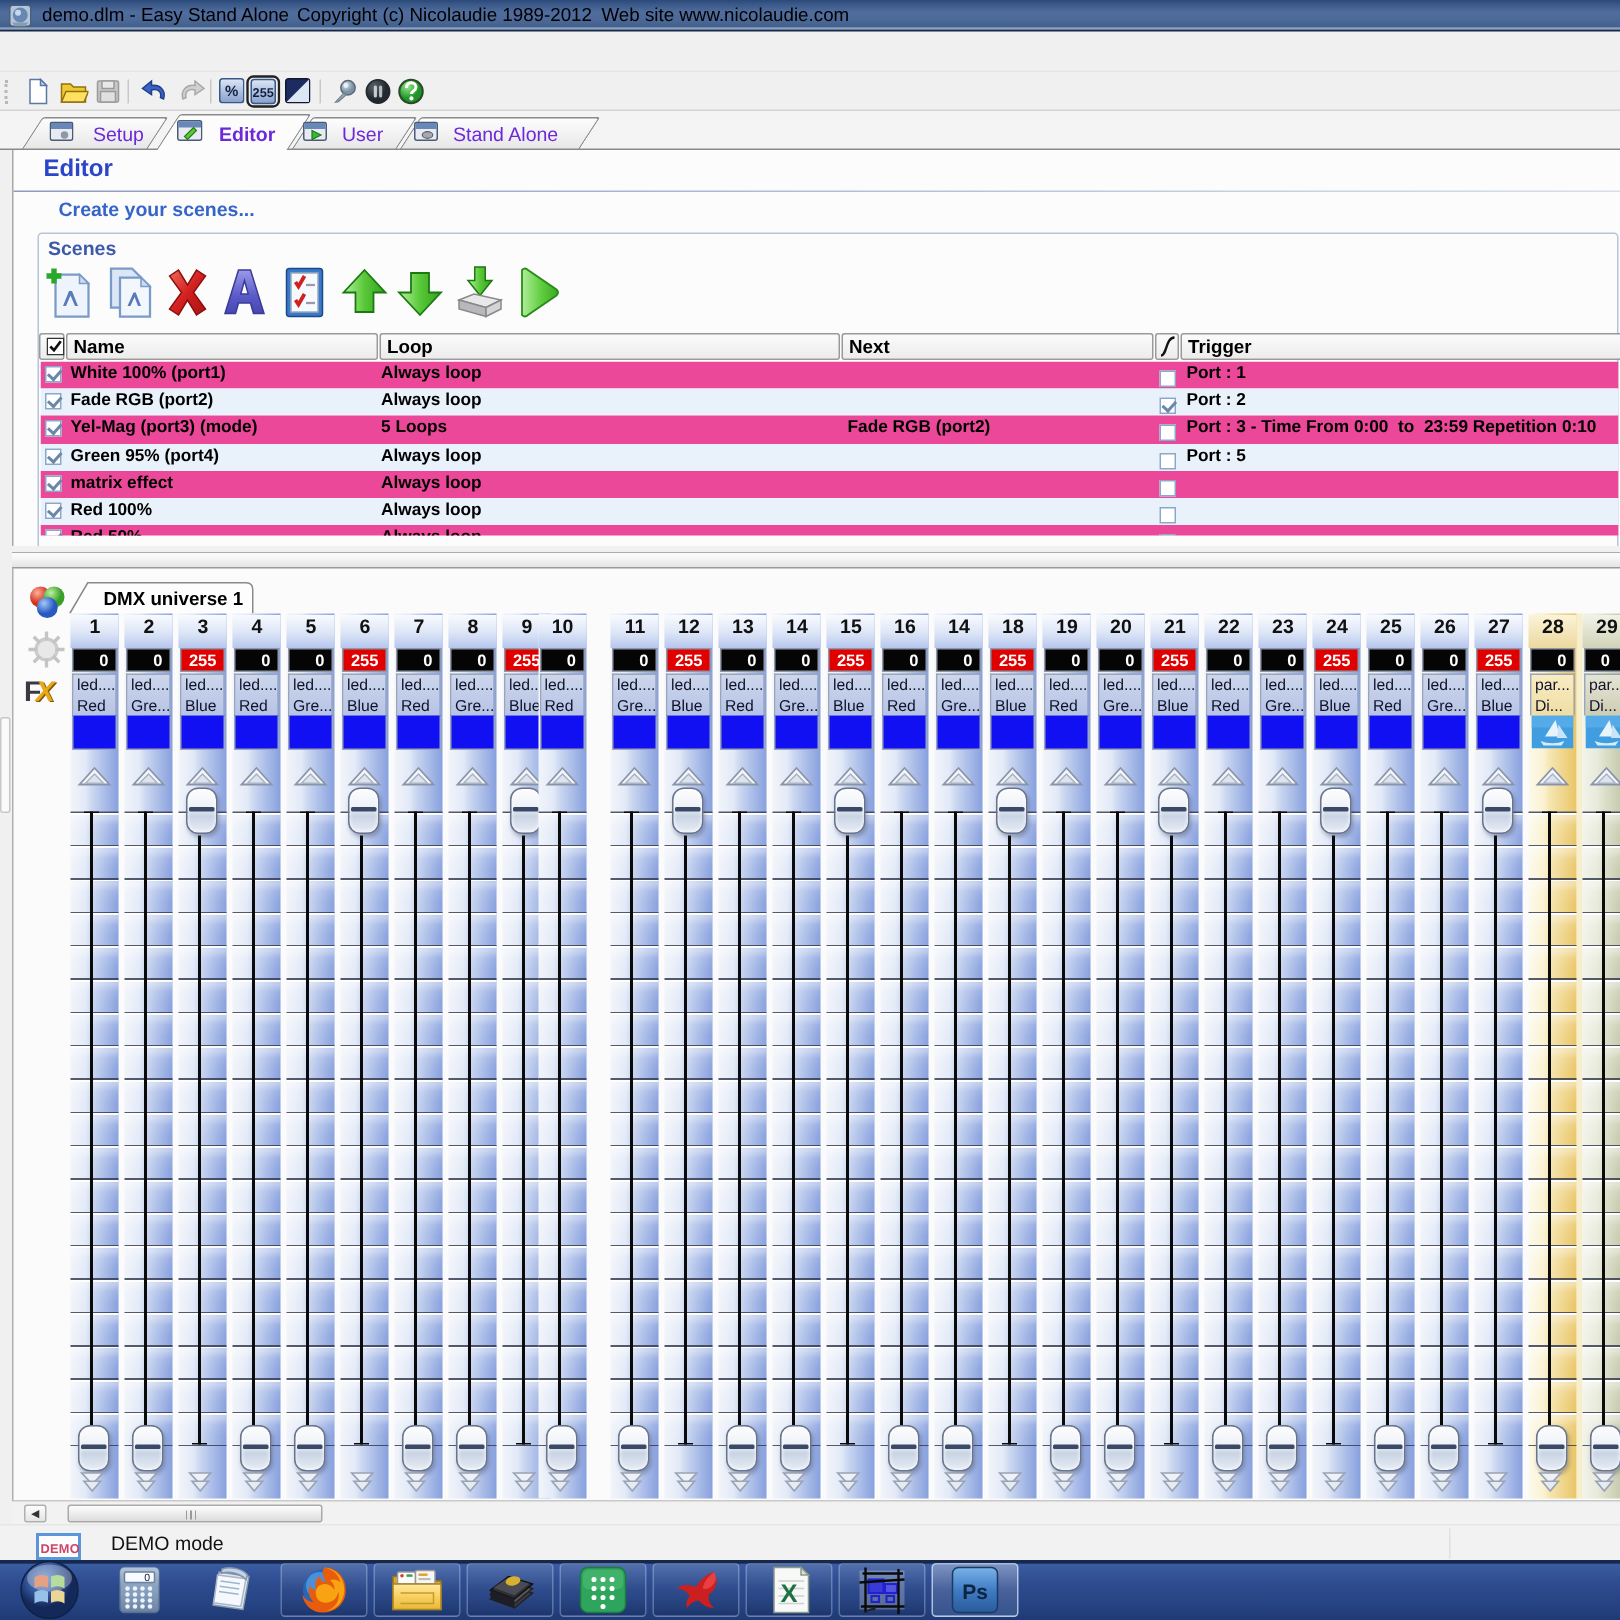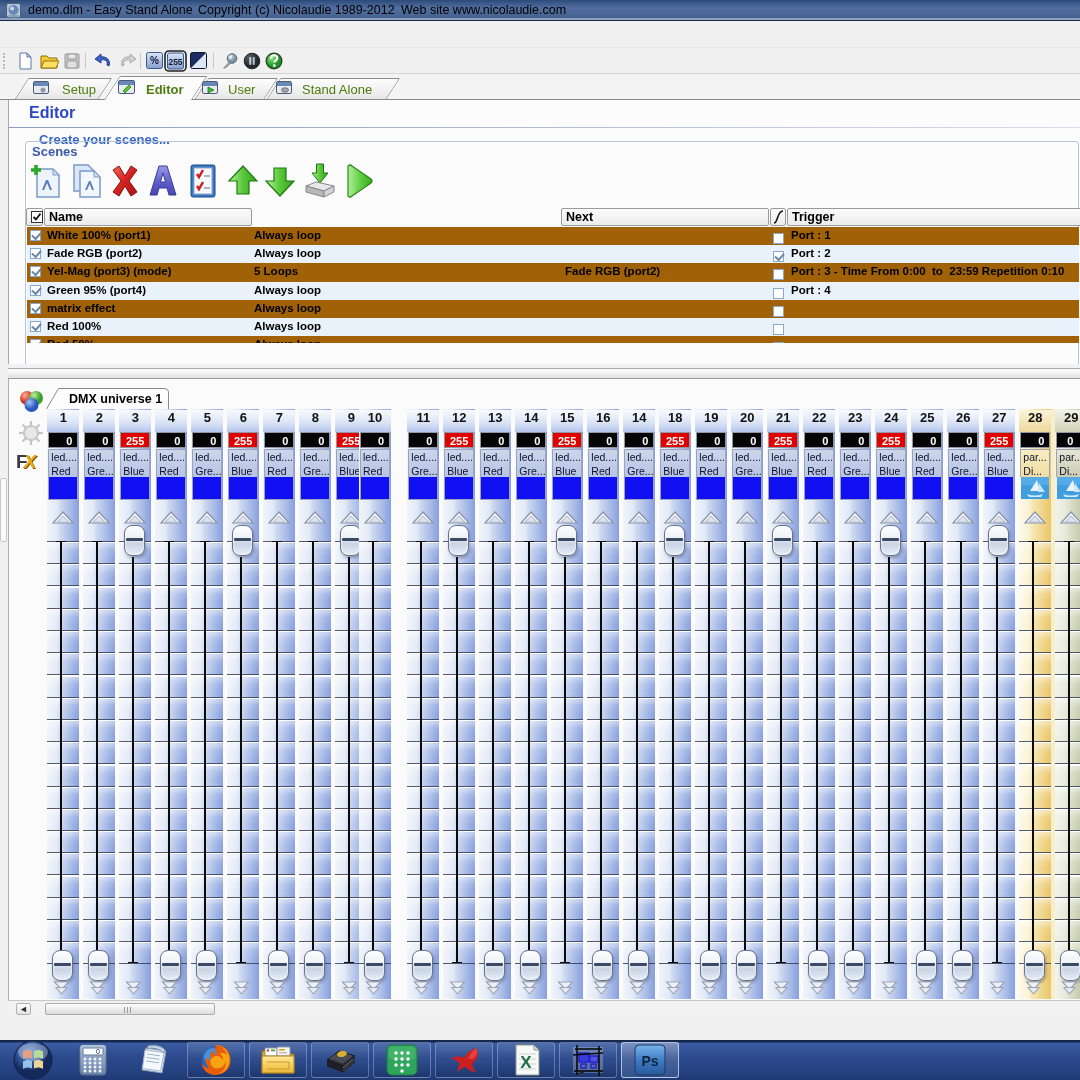--- a/index.html
+++ b/index.html
@@ -21,42 +21,42 @@
 .tico  { position:absolute; top:4px; }
 .tsep  { position:absolute; top:5px; width:1px; height:16px; background:#c8c8c8; }
 
 
 #tabs { left:0; top:74px; width:1080px; height:26px; background:#f4f4f4; }
 #tabline { left:0; top:99px; width:1080px; height:1px; background:#8a8a8a; }
 .tab { position:absolute; top:4px; height:22px; background:linear-gradient(180deg,#fdfdfd,#e6e6e6);
   border:1px solid #8a8a8a; border-bottom:none; transform:skewX(-33deg); transform-origin:0 100%;
   border-radius:2px 2px 0 0; }
 .tab.sel { background:#fcfcfc; top:2px; height:24px; z-index:5; }
-.tablbl { position:absolute; font-size:13px; color:#4d7c0f; white-space:nowrap; z-index:6; top:8px; }
+.tablbl { position:absolute; font-size:13px; color:#6d28d9; white-space:nowrap; z-index:6; top:8px; }
 .tablbl b { font-weight:bold; }
 .tabico { position:absolute; z-index:6; top:7px; }
 
 
 #panel1 { left:8px; top:100px; width:1072px; height:264px; background:#fcfcfc; border-left:1px solid #a8a8a8; }
 #edttl { position:absolute; left:20px; top:4px; font-size:16px; font-weight:bold; color:#2b46c8; }
 #edrule { position:absolute; left:0; top:27px; width:100%; height:1px;
    background:linear-gradient(90deg,#8b9cc0,#b9c4da 60%,#d7dde9); }
 #crtxt { position:absolute; left:30px; top:32px; font-size:13px; font-weight:bold; color:#3565c8; }
-#gbox { position:absolute; left:16px; top:41px; width:1054px; height:270px;
+#gbox { position:absolute; left:16px; top:55px; width:1054px; height:270px;
    border:1px solid #b8c4d8; border-radius:3px; }
 #gblbl { position:absolute; left:6px; top:2px; font-size:13px; font-weight:bold; color:#3c5aa8; }
 .sic { position:absolute; top:20px; }
 
 
 #shead { position:absolute; left:0px; top:66px; width:1054px; height:19px; }
 .hc { position:absolute; top:0; height:18px; background:linear-gradient(180deg,#fbfbfb,#ececec);
    border:1px solid #9a9a9a; border-radius:2px; font-size:12.5px; font-weight:bold; color:#000;
    padding:1px 0 0 4px; }
 #srows { position:absolute; left:1px; top:85px; width:1052px; height:116px; overflow:hidden; }
-.row { position:relative; width:100%; height:18.2px; background:#a16207; }
+.row { position:relative; width:100%; height:18.2px; background:#ec4899; }
 .row.alt { background:#e9f1fb; }
 .row .tx { position:absolute; top:2px; font-size:11.5px; font-weight:bold; color:#000; white-space:nowrap; }
 .cb { position:absolute; width:11px; height:11px; border:1px solid #8aa8cc; background:#fff; top:3px; }
 .cb.c::after { content:""; position:absolute; left:1px; top:1px; width:7px; height:4px;
    border-left:2px solid #6a87a8; border-bottom:2px solid #6a87a8; transform:rotate(-48deg); }
 
 
 #split { left:0; top:364px; width:1080px; height:14px;
   background:linear-gradient(180deg,#f1f1f1 0px,#f1f1f1 4px,#ababab 4px,#ababab 5px,#fcfcfc 5px,#f6f6f6 8px,#ececec 11px,#e4e4e4 14px); }
 
@@ -333,20 +333,21 @@
             </linearGradient>
           </defs>
     </svg>
 
     <div id="shead">
       <div class="hc" style="left:0px;width:17px"><svg width="12" height="12" viewBox="0 0 12 12" style="margin-top:1px">
               <rect x="0.5" y="0.5" width="11" height="11" fill="#fff" stroke="#333"></rect>
               <path d="M2.5 6 L5 8.5 L9.5 2.5" stroke="#111" stroke-width="1.8" fill="none"></path>
             </svg></div>
       <div class="hc" style="left:18px;width:208px">Name</div>
+      <div class="hc" style="left:227px;width:307px">Loop</div>
       <div class="hc" style="left:535px;width:208px">Next</div>
       <div class="hc" style="left:744px;width:16px;padding-left:2px"><svg width="12" height="14" viewBox="0 0 12 14">
               <path d="M1 13 C5 13 4 1 10 1" stroke="#111" stroke-width="1.6" fill="none"></path>
             </svg></div>
       <div class="hc" style="left:761px;width:304px">Trigger</div>
     </div>
     <div id="srows">
 <div class="row">
             <span class="cb c" style="left:3px"></span>
             <span class="tx" style="left:20px">White 100% (port1)</span>
@@ -375,21 +376,21 @@
             </span>
             <span class="tx" style="left:764px">Port : 3 - Time From 0:00&nbsp; to&nbsp; 23:59 Repetition 0:10</span>
           </div>
 <div class="row alt">
             <span class="cb c" style="left:3px"></span>
             <span class="tx" style="left:20px">Green 95% (port4)</span>
             <span class="tx" style="left:227px">Always loop</span>
             <span style="position:absolute;left:746px;top:3px">
               <span class="cb"></span>
             </span>
-            <span class="tx" style="left:764px">Port : 4</span>
+            <span class="tx" style="left:764px">Port : 5</span>
           </div>
 <div class="row">
             <span class="cb c" style="left:3px"></span>
             <span class="tx" style="left:20px">matrix effect</span>
             <span class="tx" style="left:227px">Always loop</span>
             <span style="position:absolute;left:746px;top:3px">
               <span class="cb"></span>
             </span>
           </div>
 <div class="row alt">
@@ -1047,20 +1048,27 @@
             <path d="M4 7.5 L15 7.5 L9.5 14 Z" fill="#e6ebf2" stroke="#99a3b5" stroke-width="1.1"></path>
           </svg></div>
 </div>
 </div>
 
 <div class="abs" id="hscroll">
   <div id="harrow">◄</div>
   <div id="hthumb"></div>
 </div>
 
+<div class="abs" id="status">
+  <div id="demobox">
+        <span>DEMO</span>
+      </div>
+  <div id="demotxt">DEMO mode</div>
+  <div style="position:absolute;left:966px;top:2px;width:1px;height:20px;background:#e0e0e0"></div>
+</div>
 
 <div class="abs" id="task">
 <div class="tbtn flat" style="left:64px">
         <svg width="34" height="34" viewBox="0 0 34 34">
 <rect x="4" y="2" width="26" height="30" rx="3" fill="#8fa6c4" stroke="#5a708e"></rect>
 <rect x="4" y="2" width="26" height="30" rx="3" fill="url(#calg)"></rect>
 <rect x="7" y="5" width="20" height="7" rx="1" fill="#f8fbff" stroke="#6a80a0"></rect>
 <text x="24" y="11" font-size="7" fill="#223" text-anchor="end">0</text>
 <g fill="#eef4fb">
 <circle cx="9" cy="16" r="1.5"></circle>

